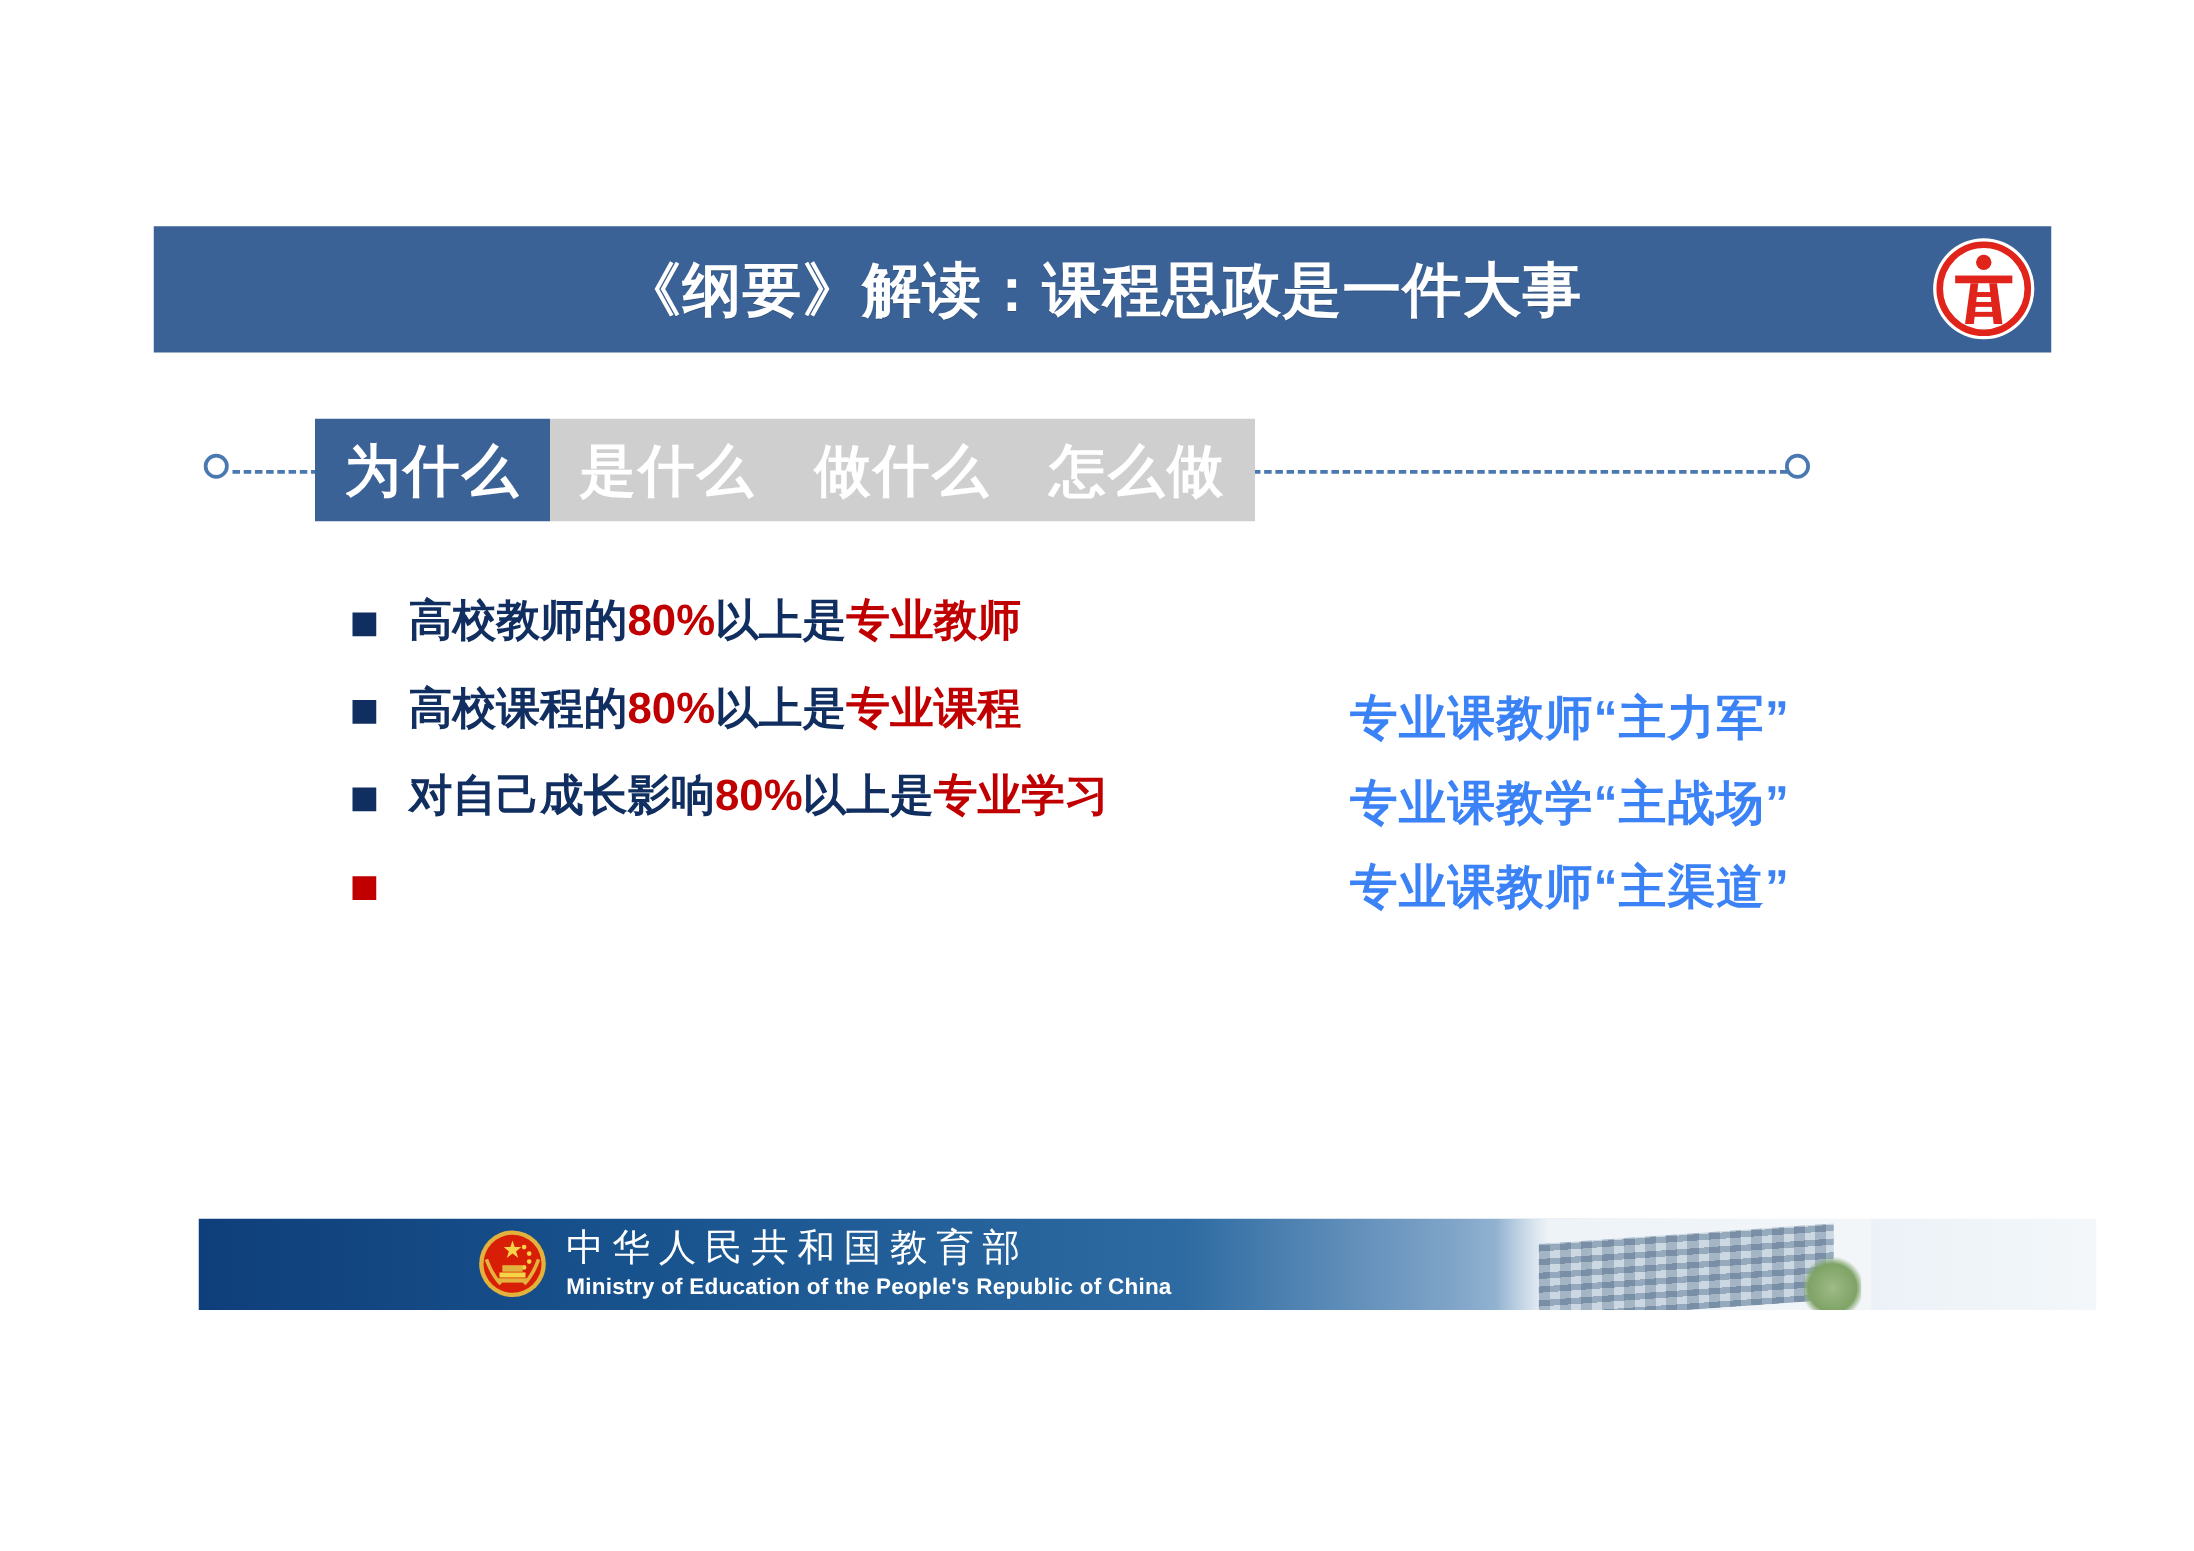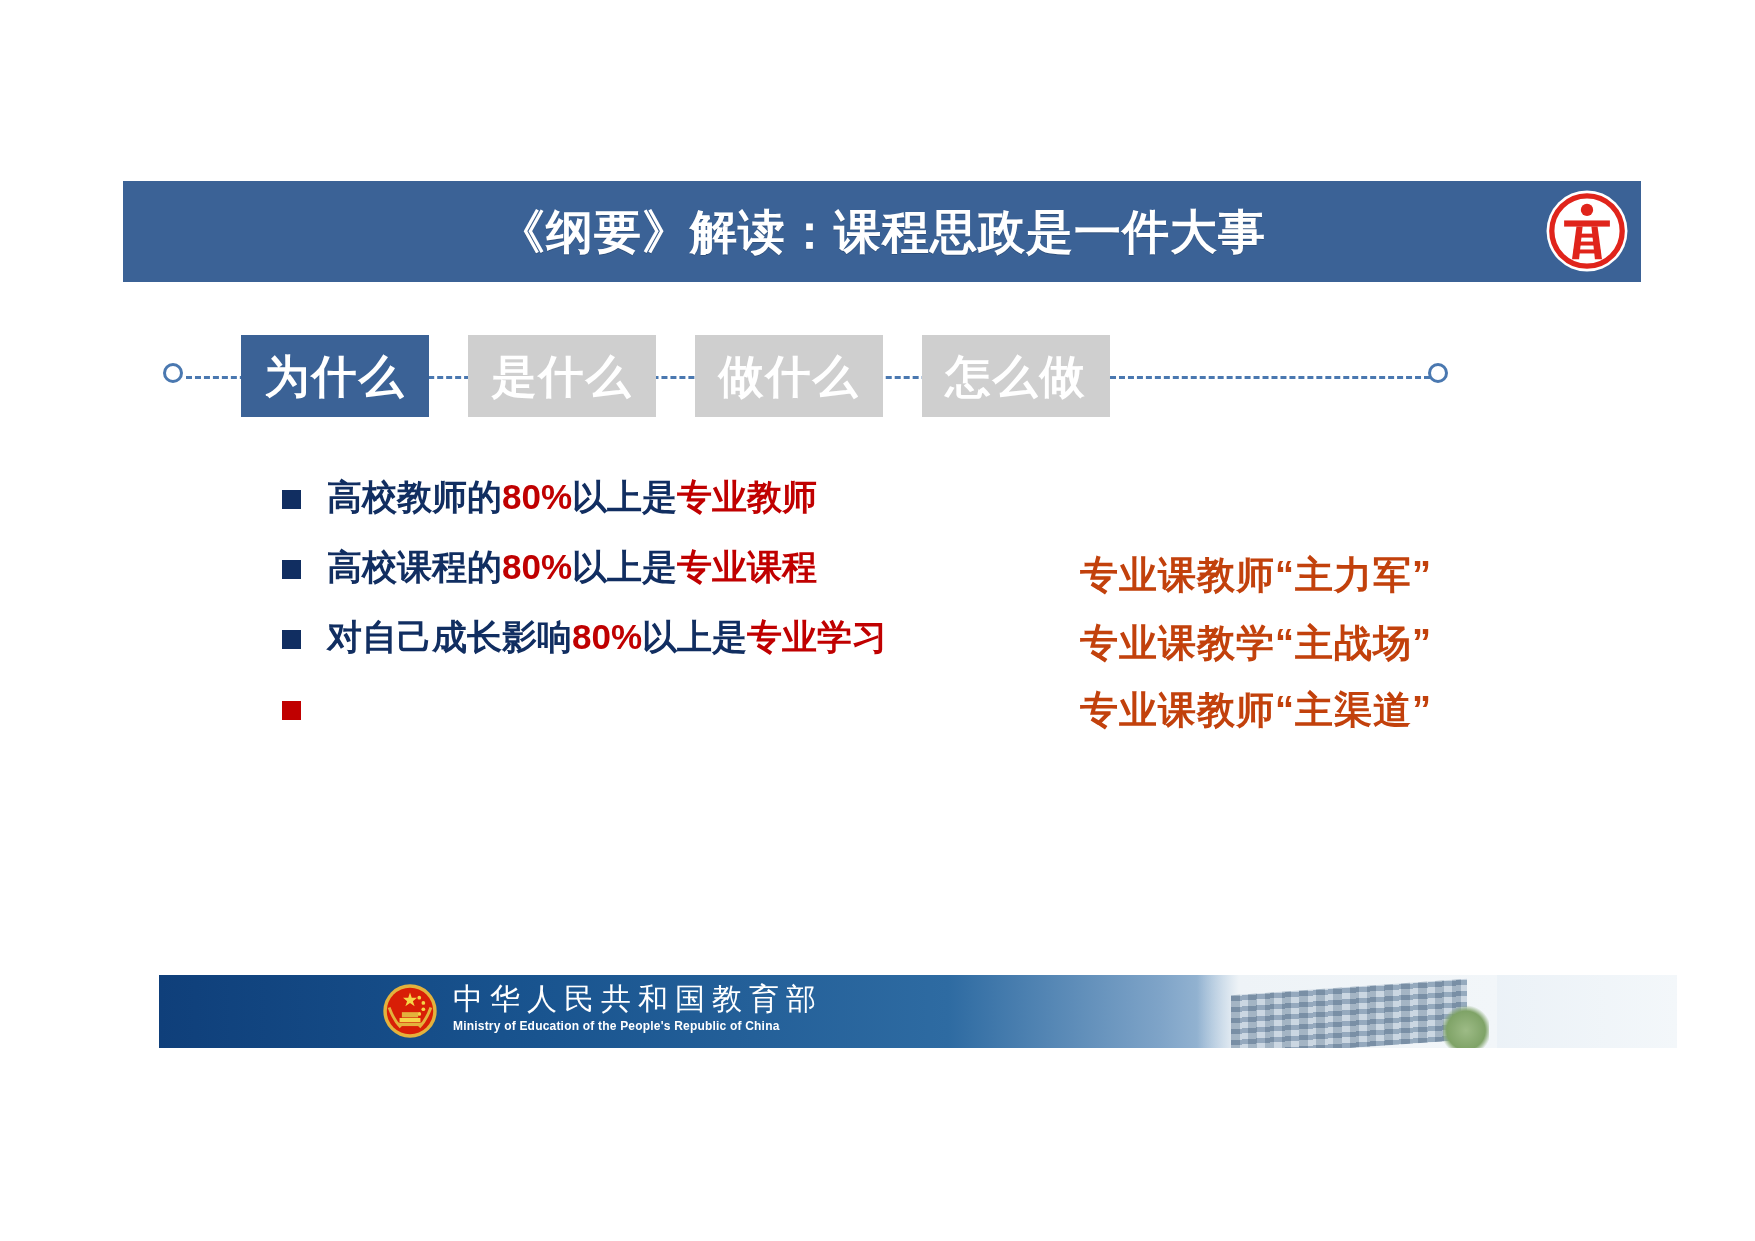--- a/index.html
+++ b/index.html
@@ -77,27 +77,26 @@
     border: 3px solid #4A78B0;
     border-radius: 50%;
     background: #ffffff;
     box-sizing: border-box;
   }
   .endcap.left  { left: 3px; }
   .endcap.right { left: 1268px; }
 
   .step-row {
     position: absolute;
-    left: 81px;
+    left: 92px;
     top: 0;
     width: 1155px;
     height: 92px;
     display: flex;
     align-items: center;
-    gap: 39px;
   }
   .step {
     height: 82px;
     min-width: 188px;
     display: flex;
     align-items: center;
     justify-content: center;
     background: #CFCFCF;
     color: #ffffff;
     font-size: 45px;
@@ -152,21 +151,21 @@
 
   .right-col {
     position: absolute;
     left: 1080px;
     top: 72px;
     width: 520px;
   }
   .right-line {
     font-size: 38px;
     font-weight: bold;
-    color: #c2410c;
+    color: #3b82f6;
     line-height: 1.78;
     white-space: nowrap;
     letter-spacing: 1px;
   }
 
   
   .footer {
     position: absolute;
     left: 123px;
     top: 975px;
@@ -198,21 +197,21 @@
   .footer-cn {
     color: #ffffff;
     font-size: 30px;
     letter-spacing: 7px;
     font-family: "Liberation Serif", "DejaVu Serif", serif;
     line-height: 1.2;
     white-space: nowrap;
   }
   .footer-en {
     color: #ffffff;
-    font-size: 12px;
+    font-size: 18px;
     font-weight: bold;
     letter-spacing: 0.2px;
     line-height: 1.2;
     margin-top: 2px;
     white-space: nowrap;
   }
   
   .footer-photo {
     position: absolute;
     right: 180px;

